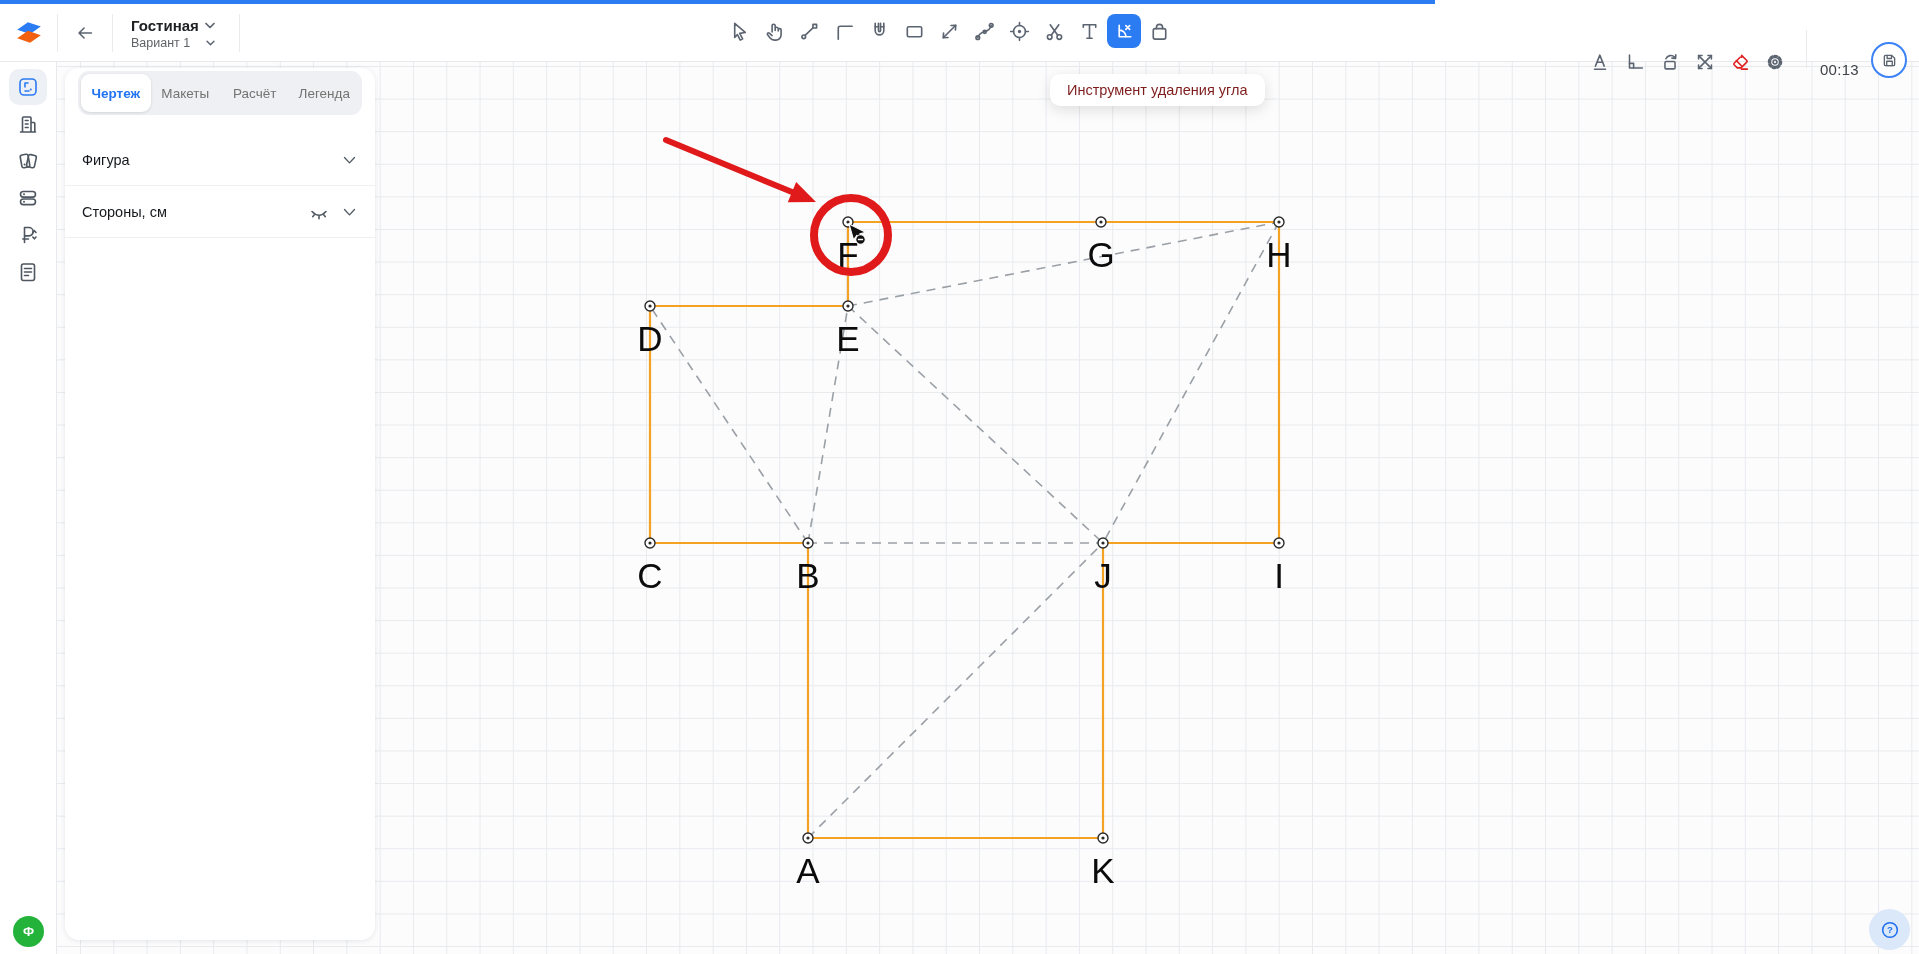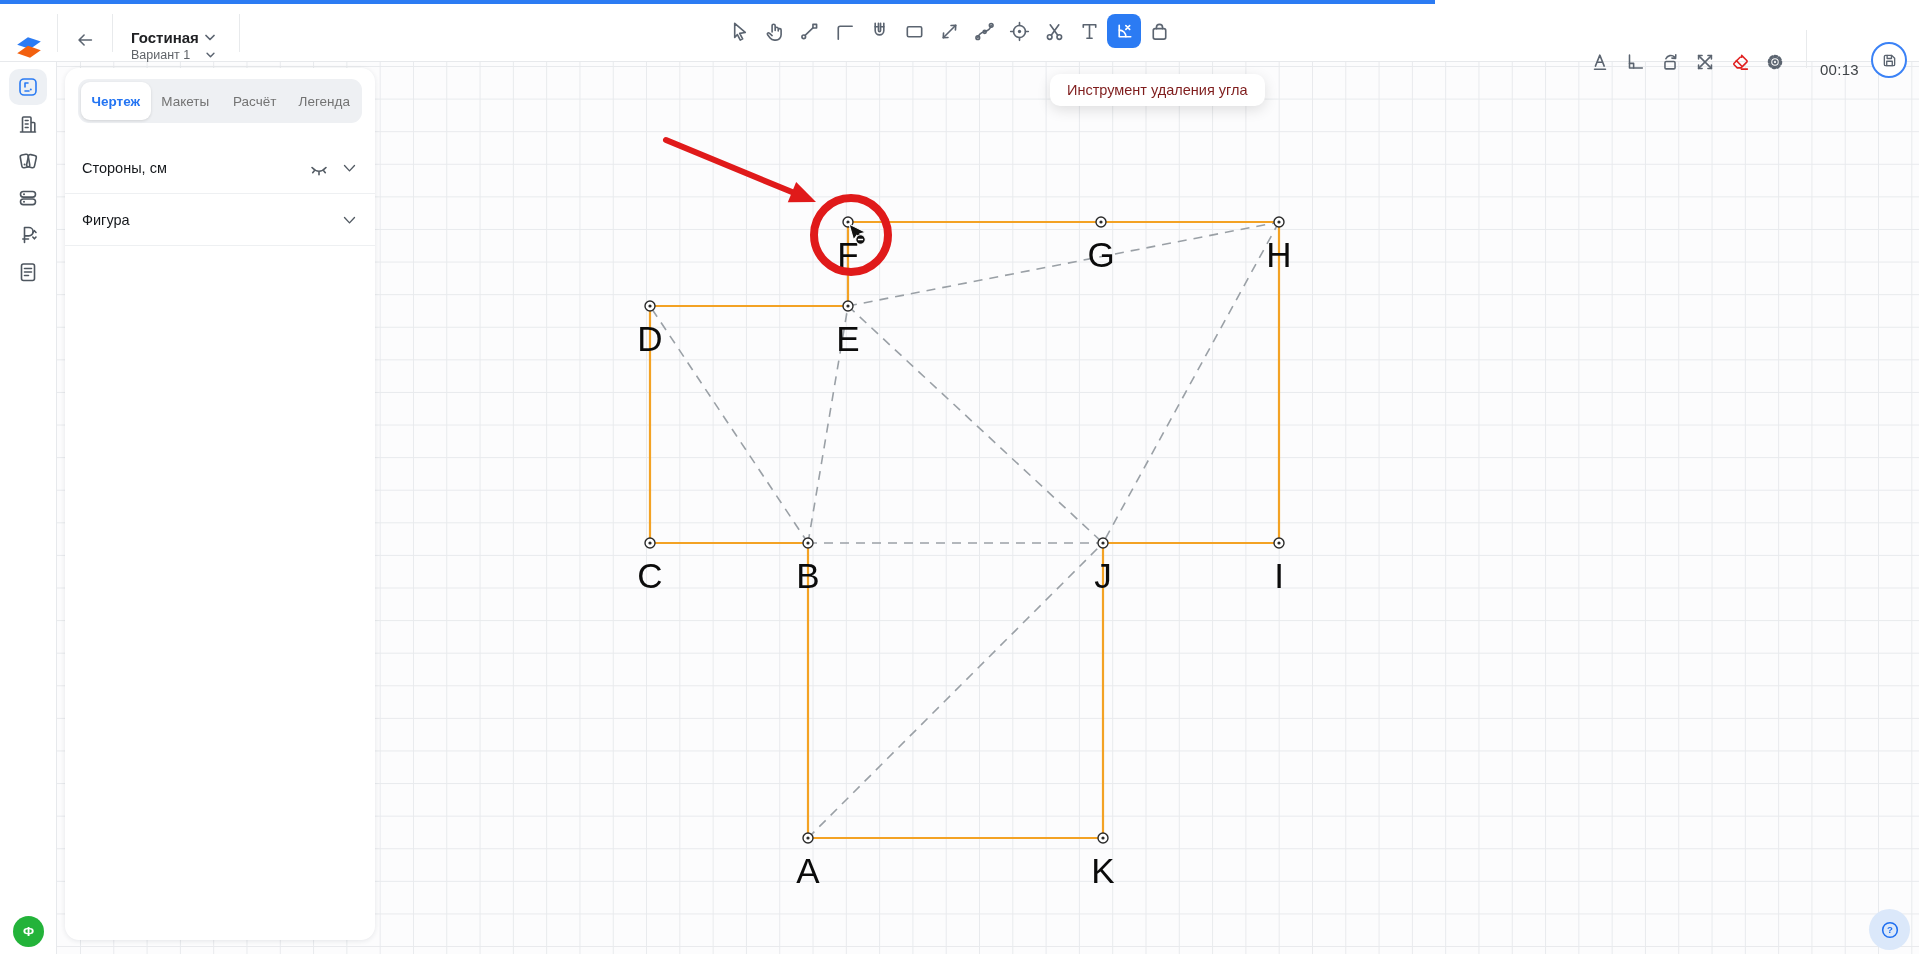--- a/index.html
+++ b/index.html
@@ -10,21 +10,21 @@
   .canvas{position:absolute;left:57px;top:62px;right:0;bottom:0;z-index:0;
     background-color:#fcfcfd;
     background-image:linear-gradient(to right,#e8eaed 1px,transparent 1px),
                      linear-gradient(to bottom,#e8eaed 1px,transparent 1px);
     background-size:33.3px 32.6px;background-position:23px 4px}
 
   
   .topbar{position:absolute;left:0;top:0;width:100%;height:62px;background:#fff;
     border-bottom:1px solid #e7e9ec;z-index:30}
   .progress{position:absolute;left:0;top:0;height:4px;width:1435px;background:#2b7bf3;z-index:40}
-  .tb-left{position:absolute;left:0;top:4px;height:58px;display:flex;align-items:flex-end}
+  .tb-left{position:absolute;left:0;top:4px;height:58px;display:flex;align-items:center}
   .logo{width:57px;display:flex;justify-content:center;align-items:center}
   .vdiv{width:1px;height:38px;background:#e8eaec;align-self:center}
   .back-btn{width:54px;height:44px;border:none;background:transparent;display:flex;align-items:center;justify-content:center;cursor:pointer}
   .title-block{padding:0 24px 0 18px;display:flex;flex-direction:column;justify-content:center;gap:2px}
   .title-row{display:flex;align-items:center;gap:6px;font-size:15px;font-weight:600;color:#202124}
   .variant-row{display:flex;align-items:center;gap:16px;font-size:12.5px;color:#5f6368}
   .toolbar{position:absolute;left:722px;top:14px;display:flex;gap:1px}
   .tool-btn{width:34px;height:34px;border:none;background:transparent;border-radius:8px;
     display:flex;align-items:center;justify-content:center;cursor:pointer}
   .tool-btn.active{background:#2b7bf3}
@@ -46,21 +46,21 @@
   .side-item{width:38px;height:36px;border:none;background:transparent;border-radius:10px;
     display:flex;align-items:center;justify-content:center;cursor:pointer;color:#4e565f;margin-bottom:1px}
   .side-item.active{background:#edf0f4;color:#2b7bf3}
   .side-item svg{stroke:currentColor;fill:none;stroke-width:1.6;stroke-linecap:round;stroke-linejoin:round}
   .fab{position:absolute;bottom:7px;left:13px;width:31px;height:31px;border-radius:50%;border:none;
     background:#23b33a;color:#fff;font-size:13px;font-weight:700;cursor:pointer}
 
   
   .panel{position:absolute;left:65px;top:68px;width:310px;height:872px;background:#fff;
     border-radius:14px;box-shadow:0 1px 5px rgba(30,40,60,.1);z-index:15}
-  .tabs{margin:11px 13px 19px;background:#eef0f3;border-radius:11px;padding:3px;display:flex;height:44px}
+  .tabs{margin:3px 13px 19px;background:#eef0f3;border-radius:11px;padding:3px;display:flex;height:44px}
   .tab{flex:1;border:none;background:transparent;border-radius:9px;font-size:13.5px;color:#737373;
     font-family:inherit;cursor:pointer}
   .tab.active{background:#fff;color:#2374f2;font-weight:600;box-shadow:0 1px 3px rgba(0,0,0,.12)}
   .sectionrow{height:52px;border-bottom:1px solid #eef0f2;display:flex;align-items:center;
     justify-content:space-between;padding:0 18px 0 17px;cursor:pointer}
   .sectionrow:first-of-type{border-top:1px solid #eef0f2}
   .sec-label{font-size:14.5px;color:#15181c}
   .sec-icons{display:flex;align-items:center;gap:13px}
   .sec-icons svg{stroke:#525a63;fill:none;stroke-width:1.6;stroke-linecap:round;stroke-linejoin:round}
 
@@ -357,34 +357,34 @@
 
 <section class="panel">
   <div class="tabs">
     <button class="tab active">Чертеж</button>
     <button class="tab">Макеты</button>
     <button class="tab">Расчёт</button>
     <button class="tab">Легенда</button>
   </div>
 
   <div class="sectionrow">
+    <span class="sec-label">Фигура</span>
+    <span class="sec-icons">
+      <svg width="15" height="10" viewBox="0 0 18 12">
+          <path d="M3 3 L9 9.5 L15 3"></path>
+        </svg>
+    </span>
+  </div>
+  <div class="sectionrow">
     <span class="sec-label">Стороны, см</span>
     <span class="sec-icons">
       <svg width="20" height="18" viewBox="0 0 20 18">
         <path d="M3 8.5 q7 7.5 14 0"></path>
           <path d="M5.3 11.8 l-1.6 1.9 M10 13.3 v2.4 M14.7 11.8 l1.6 1.9"></path>
         </svg>
-      <svg width="15" height="10" viewBox="0 0 18 12">
-          <path d="M3 3 L9 9.5 L15 3"></path>
-        </svg>
-    </span>
-  </div>
-  <div class="sectionrow">
-    <span class="sec-label">Фигура</span>
-    <span class="sec-icons">
       <svg width="15" height="10" viewBox="0 0 18 12">
           <path d="M3 3 L9 9.5 L15 3"></path>
         </svg>
     </span>
   </div>
 </section>
 
 <button class="help-btn">
   <svg width="22" height="22" viewBox="0 0 24 24">
     <circle cx="12" cy="12" r="8" fill="none" stroke="#1f6ff0" stroke-width="1.7"></circle>

